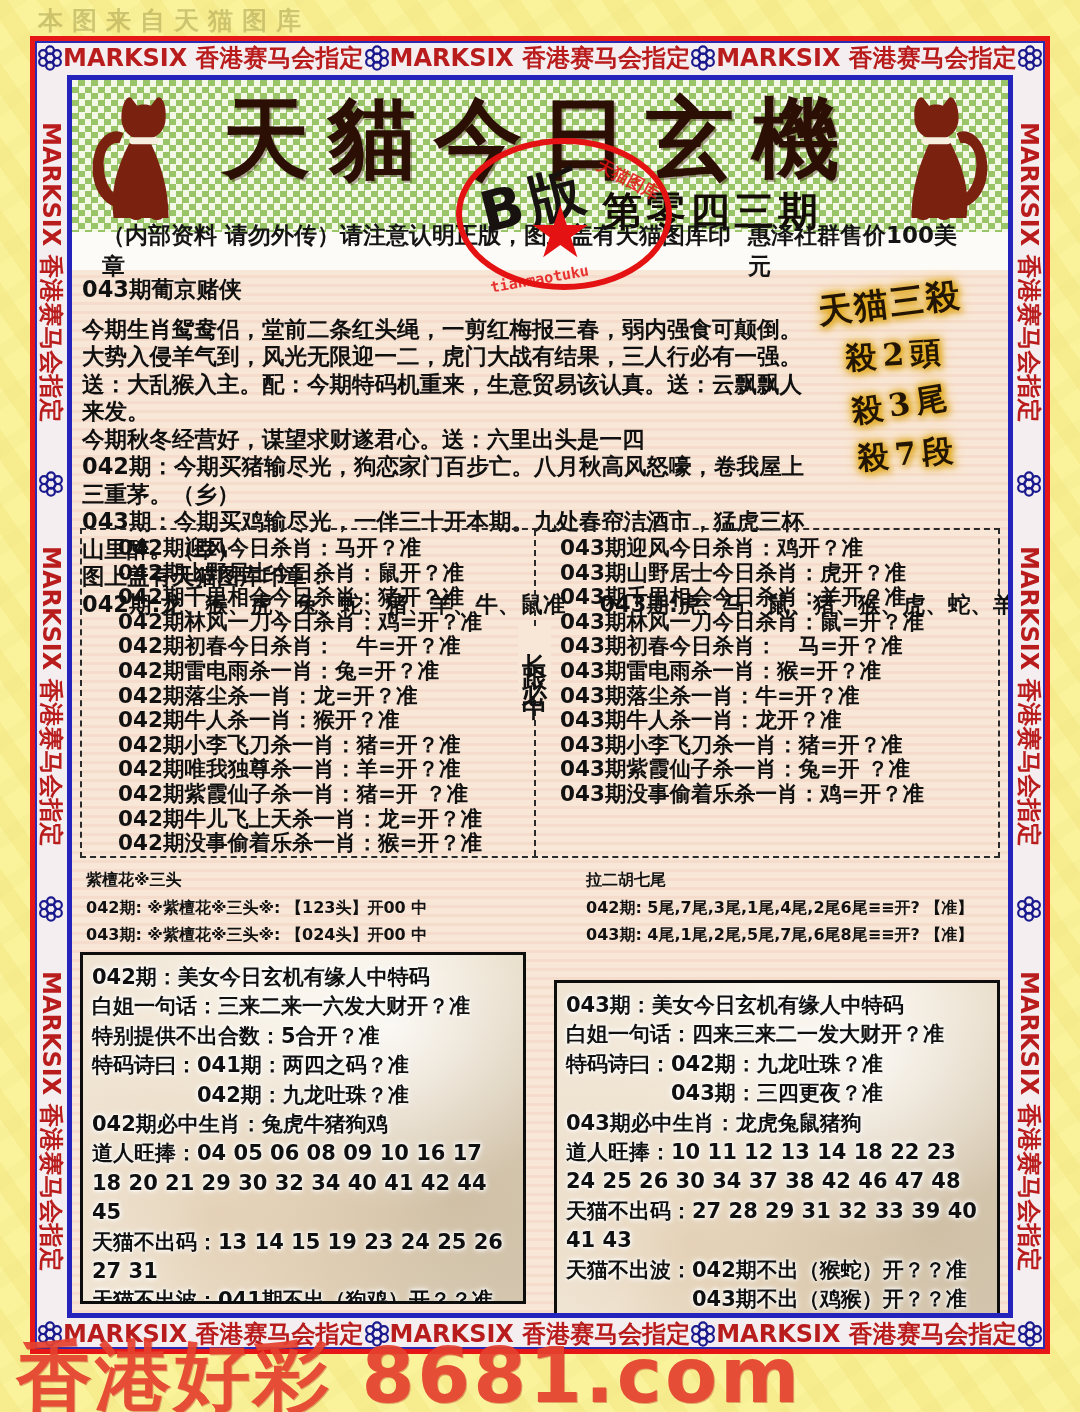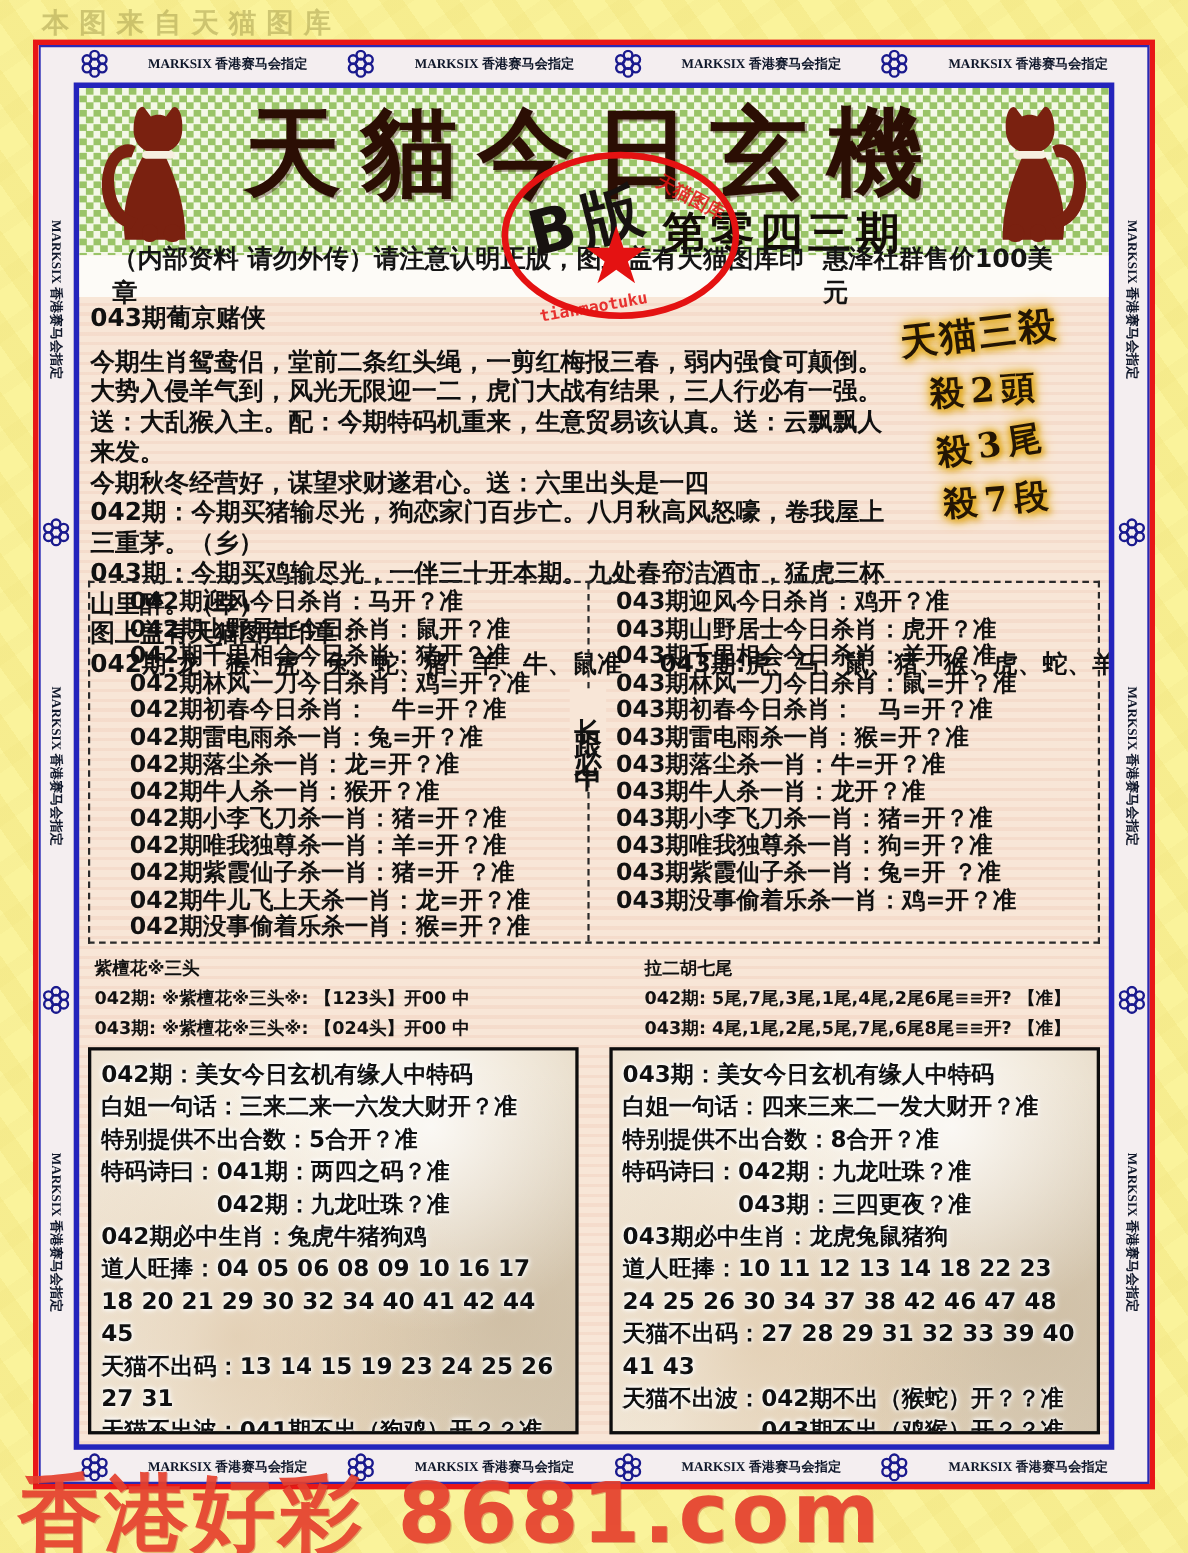--- a/index.html
+++ b/index.html
@@ -10,21 +10,21 @@
       repeating-linear-gradient(55deg, rgba(240,225,120,.35) 0 18px, rgba(255,252,190,.0) 18px 42px),
       repeating-linear-gradient(-35deg, rgba(243,232,140,.3) 0 14px, rgba(255,250,180,0) 14px 40px),
       #faf39b;
     color:#111;
   }
   .top-watermark{position:absolute;left:38px;top:4px;font-size:25px;font-weight:bold;
     color:rgba(170,160,80,.55);letter-spacing:9px;z-index:5;}
   
   .frame{position:absolute;left:30px;top:36px;width:1020px;height:1318px;background:#e81717;z-index:2;}
   .frame-inner{position:absolute;inset:5px;background:#f4eef0;box-shadow:inset 0 0 0 2px #2a2ab4;}
-  .strip{position:absolute;color:#0f172a;font-weight:bold;font-size:12px;letter-spacing:0px;white-space:nowrap;font-family:Liberation Serif, serif;}
+  .strip{position:absolute;color:#b91c1c;font-weight:bold;font-size:24px;letter-spacing:0px;white-space:nowrap;}
   .strip-h{left:2px;right:2px;height:34px;display:flex;align-items:center;justify-content:space-evenly;overflow:hidden;}
   .strip-top{top:0;}
   .strip-bottom{bottom:0;height:31px;}
   .strip-v{top:34px;bottom:31px;width:32px;display:flex;flex-direction:column;align-items:center;justify-content:space-evenly;overflow:hidden;}
   .strip-left{left:0;}
   .strip-right{right:0;}
   .strip-v .mk-label{writing-mode:vertical-lr;text-orientation:sideways;-webkit-text-orientation:sideways;}
   .knot{width:26px;height:26px;flex:0 0 auto;}
   .strip-v .knot{margin:2px 0;}
   
@@ -85,21 +85,21 @@
   .sect-right{left:470px;margin-left:44px;}
   
   .photo-box{position:absolute;top:872px;height:352px;width:446px;border:3px solid #0d0d0d;box-sizing:border-box;
     background:
       radial-gradient(circle at 70% 20%, rgba(255,255,255,.8), rgba(255,255,255,0) 45%),
       radial-gradient(circle at 30% 75%, rgba(214,186,150,.55), rgba(214,186,150,0) 55%),
       radial-gradient(circle at 85% 70%, rgba(190,170,140,.5), rgba(190,170,140,0) 50%),
       linear-gradient(115deg,#efe3d2 0%,#f8f2e6 35%,#e9dcc6 65%,#d9cdb8 100%);
     overflow:hidden;}
   .box-left{left:8px;}
-  .box-right{right:8px;}
+  .box-right{right:8px;margin-top:28px;}
   .photo-box .ln{padding:0 9px;font-size:21px;font-weight:bold;line-height:29.4px;color:#101010;
     text-shadow:0 0 3px #fff,0 0 5px #fff,0 0 7px #fff;}
   .photo-box .pad-top{padding-top:8px;}
   
   .footer-watermark{position:absolute;left:16px;top:1326px;z-index:9;font-size:76px;font-weight:900;
     color:#e5402e;letter-spacing:3px;white-space:nowrap;opacity:.92;text-shadow:1px 1px 0 rgba(180,30,20,.4);}
 </style>
 </head>
 <body>
 
@@ -262,21 +262,20 @@
         <div class="kill-col kill-right">
           <div>043期迎风今日杀肖：鸡开？准</div>
           <div>043期山野居士今日杀肖：虎开？准</div>
           <div>043期千里相会今日杀肖：羊开？准</div>
           <div>043期林风一刀今日杀肖：鼠=开？准</div>
           <div>043期初春今日杀肖：　马=开？准</div>
           <div>043期雷电雨杀一肖：猴=开？准</div>
           <div>043期落尘杀一肖：牛=开？准</div>
           <div>043期牛人杀一肖：龙开？准</div>
           <div>043期小李飞刀杀一肖：猪=开？准</div>
-          <div>043期唯我独尊杀一肖：狗=开？准</div>
           <div>043期紫霞仙子杀一肖：兔=开 ？准</div>
           <div>043期没事偷着乐杀一肖：鸡=开？准</div>
         </div>
       </div>
 
       <div class="sect sect-left">
         <div>紫檀花※三头</div>
         <div>042期: ※紫檀花※三头※: 【123头】开00 中</div>
         <div>043期: ※紫檀花※三头※: 【024头】开00 中</div>
       </div>
@@ -295,21 +294,20 @@
         <div class="ln">042期必中生肖：兔虎牛猪狗鸡</div>
         <div class="ln">道人旺捧：04 05 06 08 09 10 16 17 18 20 21 29 30 32 34 40 41 42 44 45</div>
         <div class="ln">天猫不出码：13 14 15 19 23 24 25 26 27 31</div>
         <div class="ln">天猫不出波：041期不出（狗鸡）开？？准</div>
 
       </div>
 
       <div class="photo-box box-right">
         <div class="ln pad-top">043期：美女今日玄机有缘人中特码</div>
         <div class="ln">白姐一句话：四来三来二一发大财开？准</div>
-        <div class="ln">特别提供不出合数：8合开？准</div>
         <div class="ln">特码诗曰：042期：九龙吐珠？准</div>
         <div class="ln">　　　　　043期：三四更夜？准</div>
         <div class="ln">043期必中生肖：龙虎兔鼠猪狗</div>
         <div class="ln">道人旺捧：10 11 12 13 14 18 22 23 24 25 26 30 34 37 38 42 46 47 48</div>
         <div class="ln">天猫不出码：27 28 29 31 32 33 39 40 41 43</div>
         <div class="ln">天猫不出波：042期不出（猴蛇）开？？准</div>
         <div class="ln">　　　　　　043期不出（鸡猴）开？？准</div>
       </div>
 
     </div>

